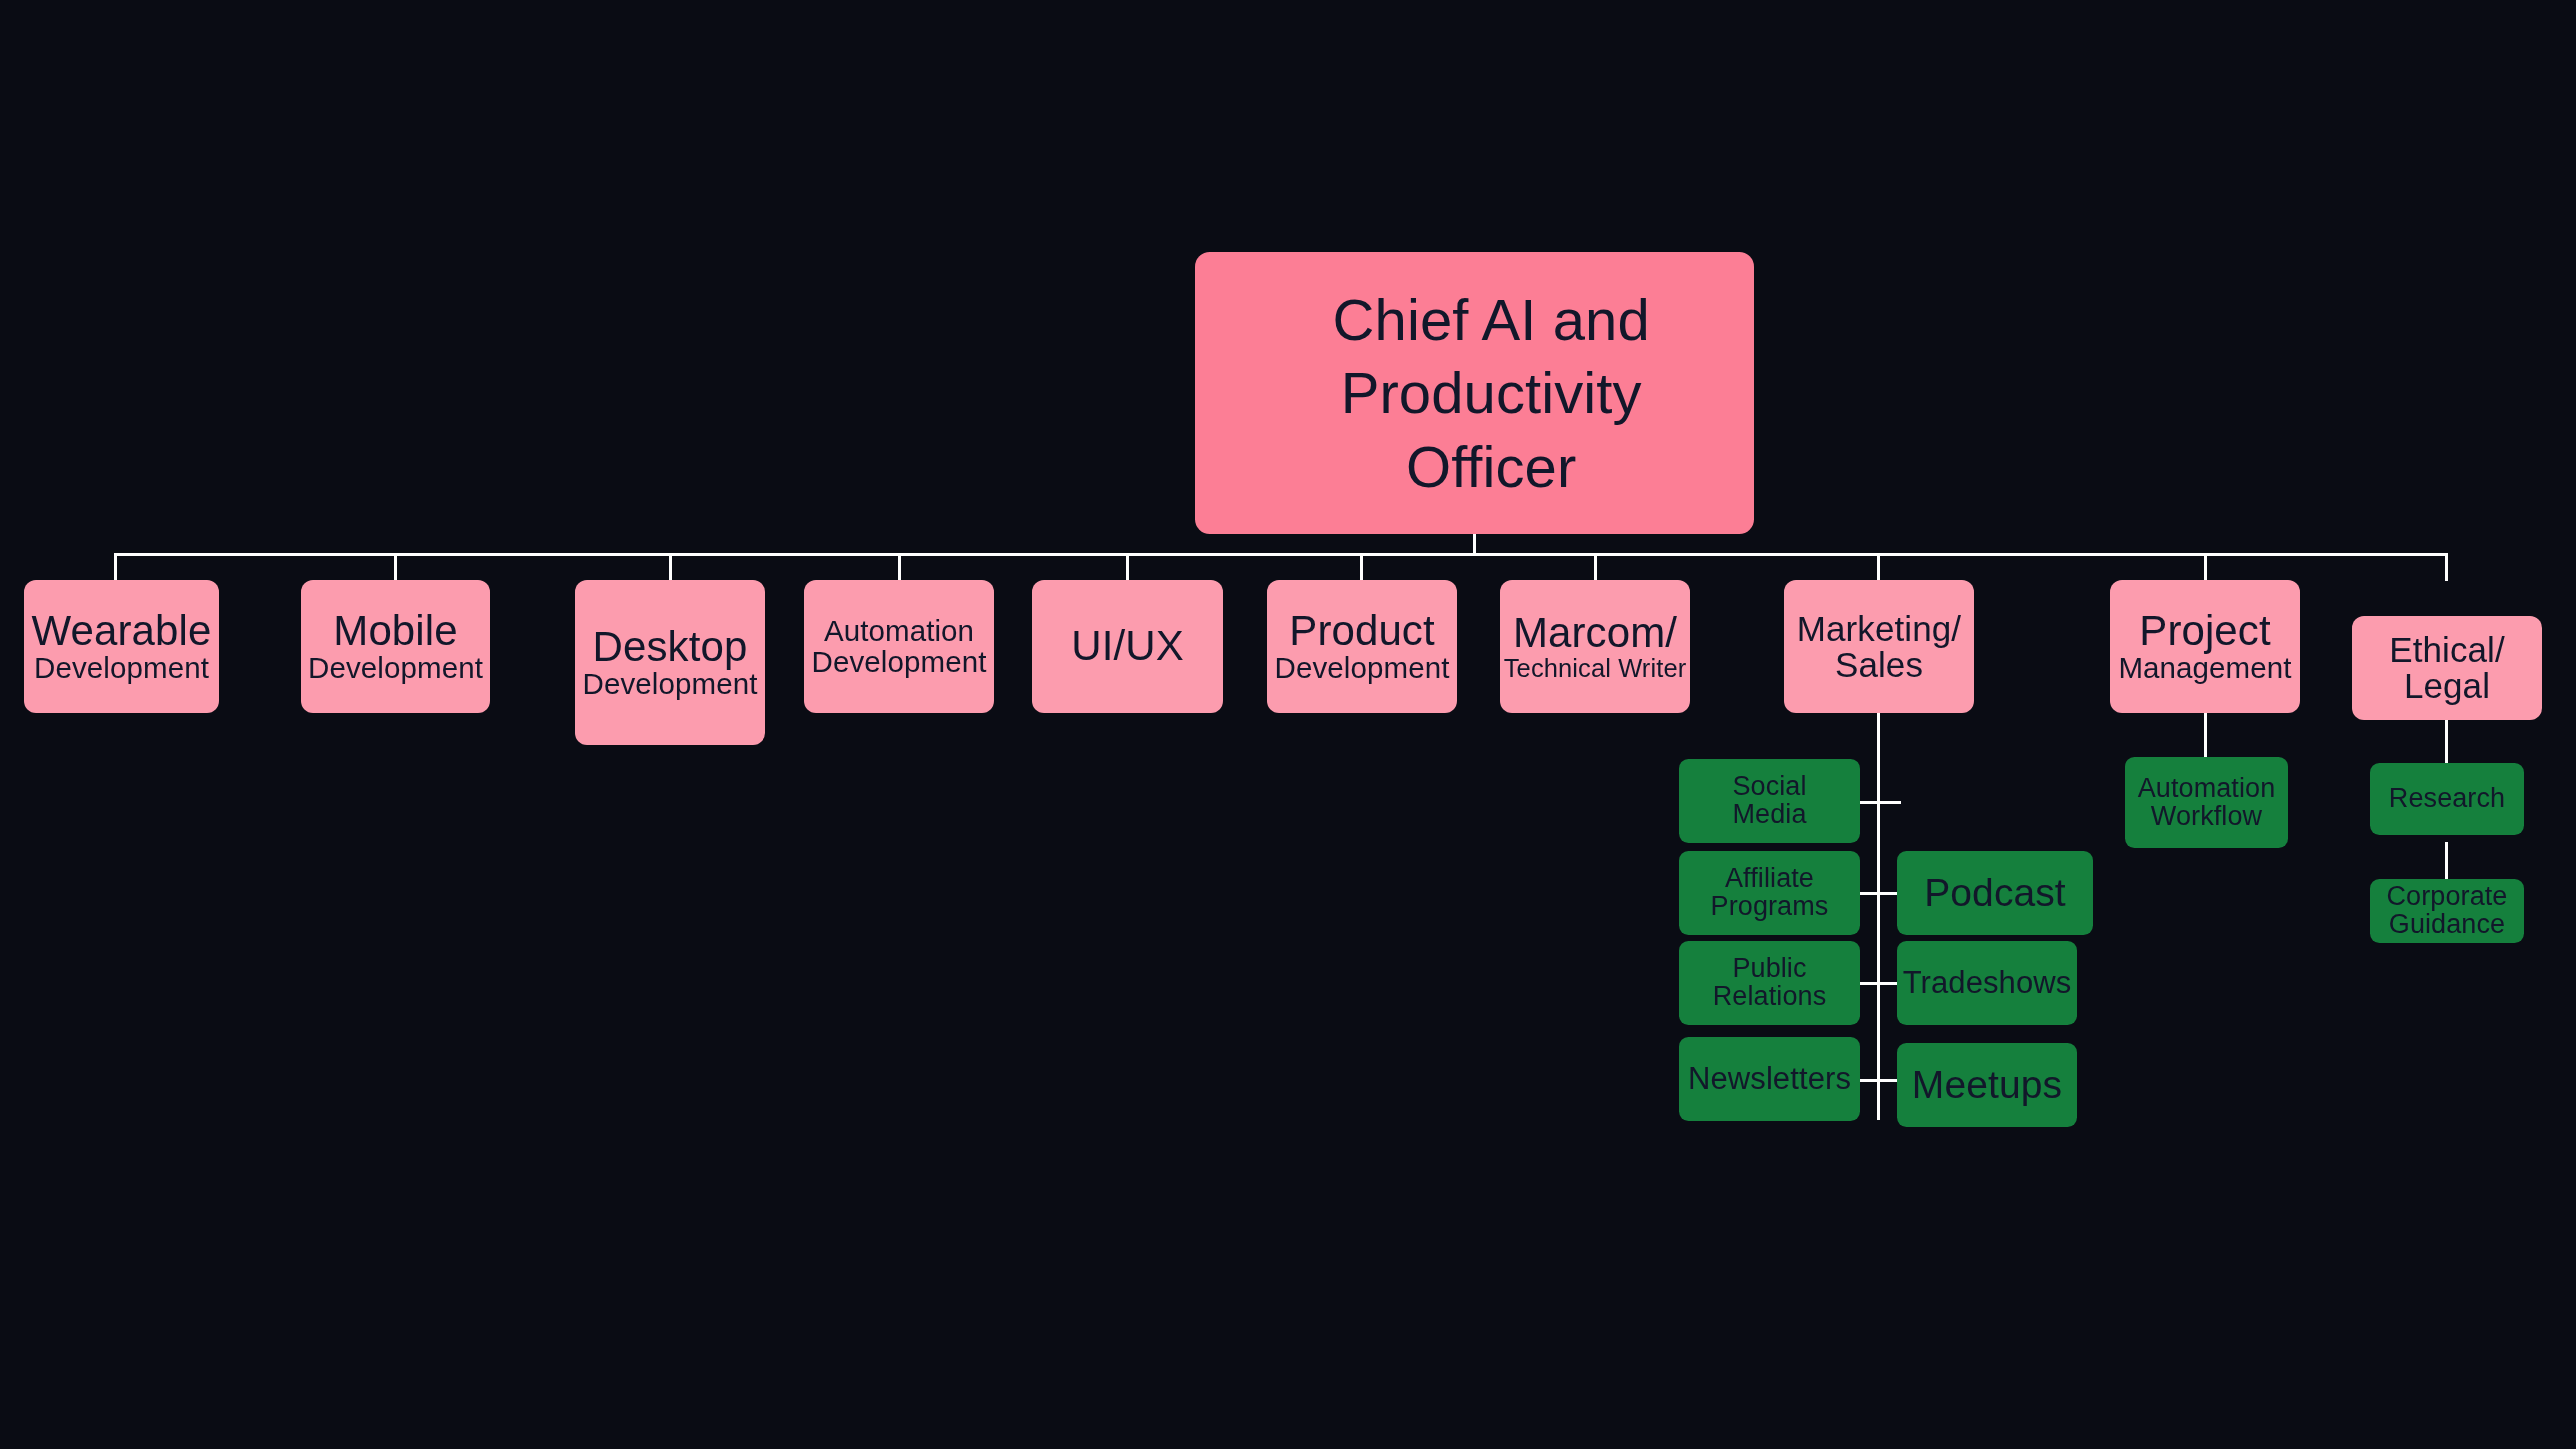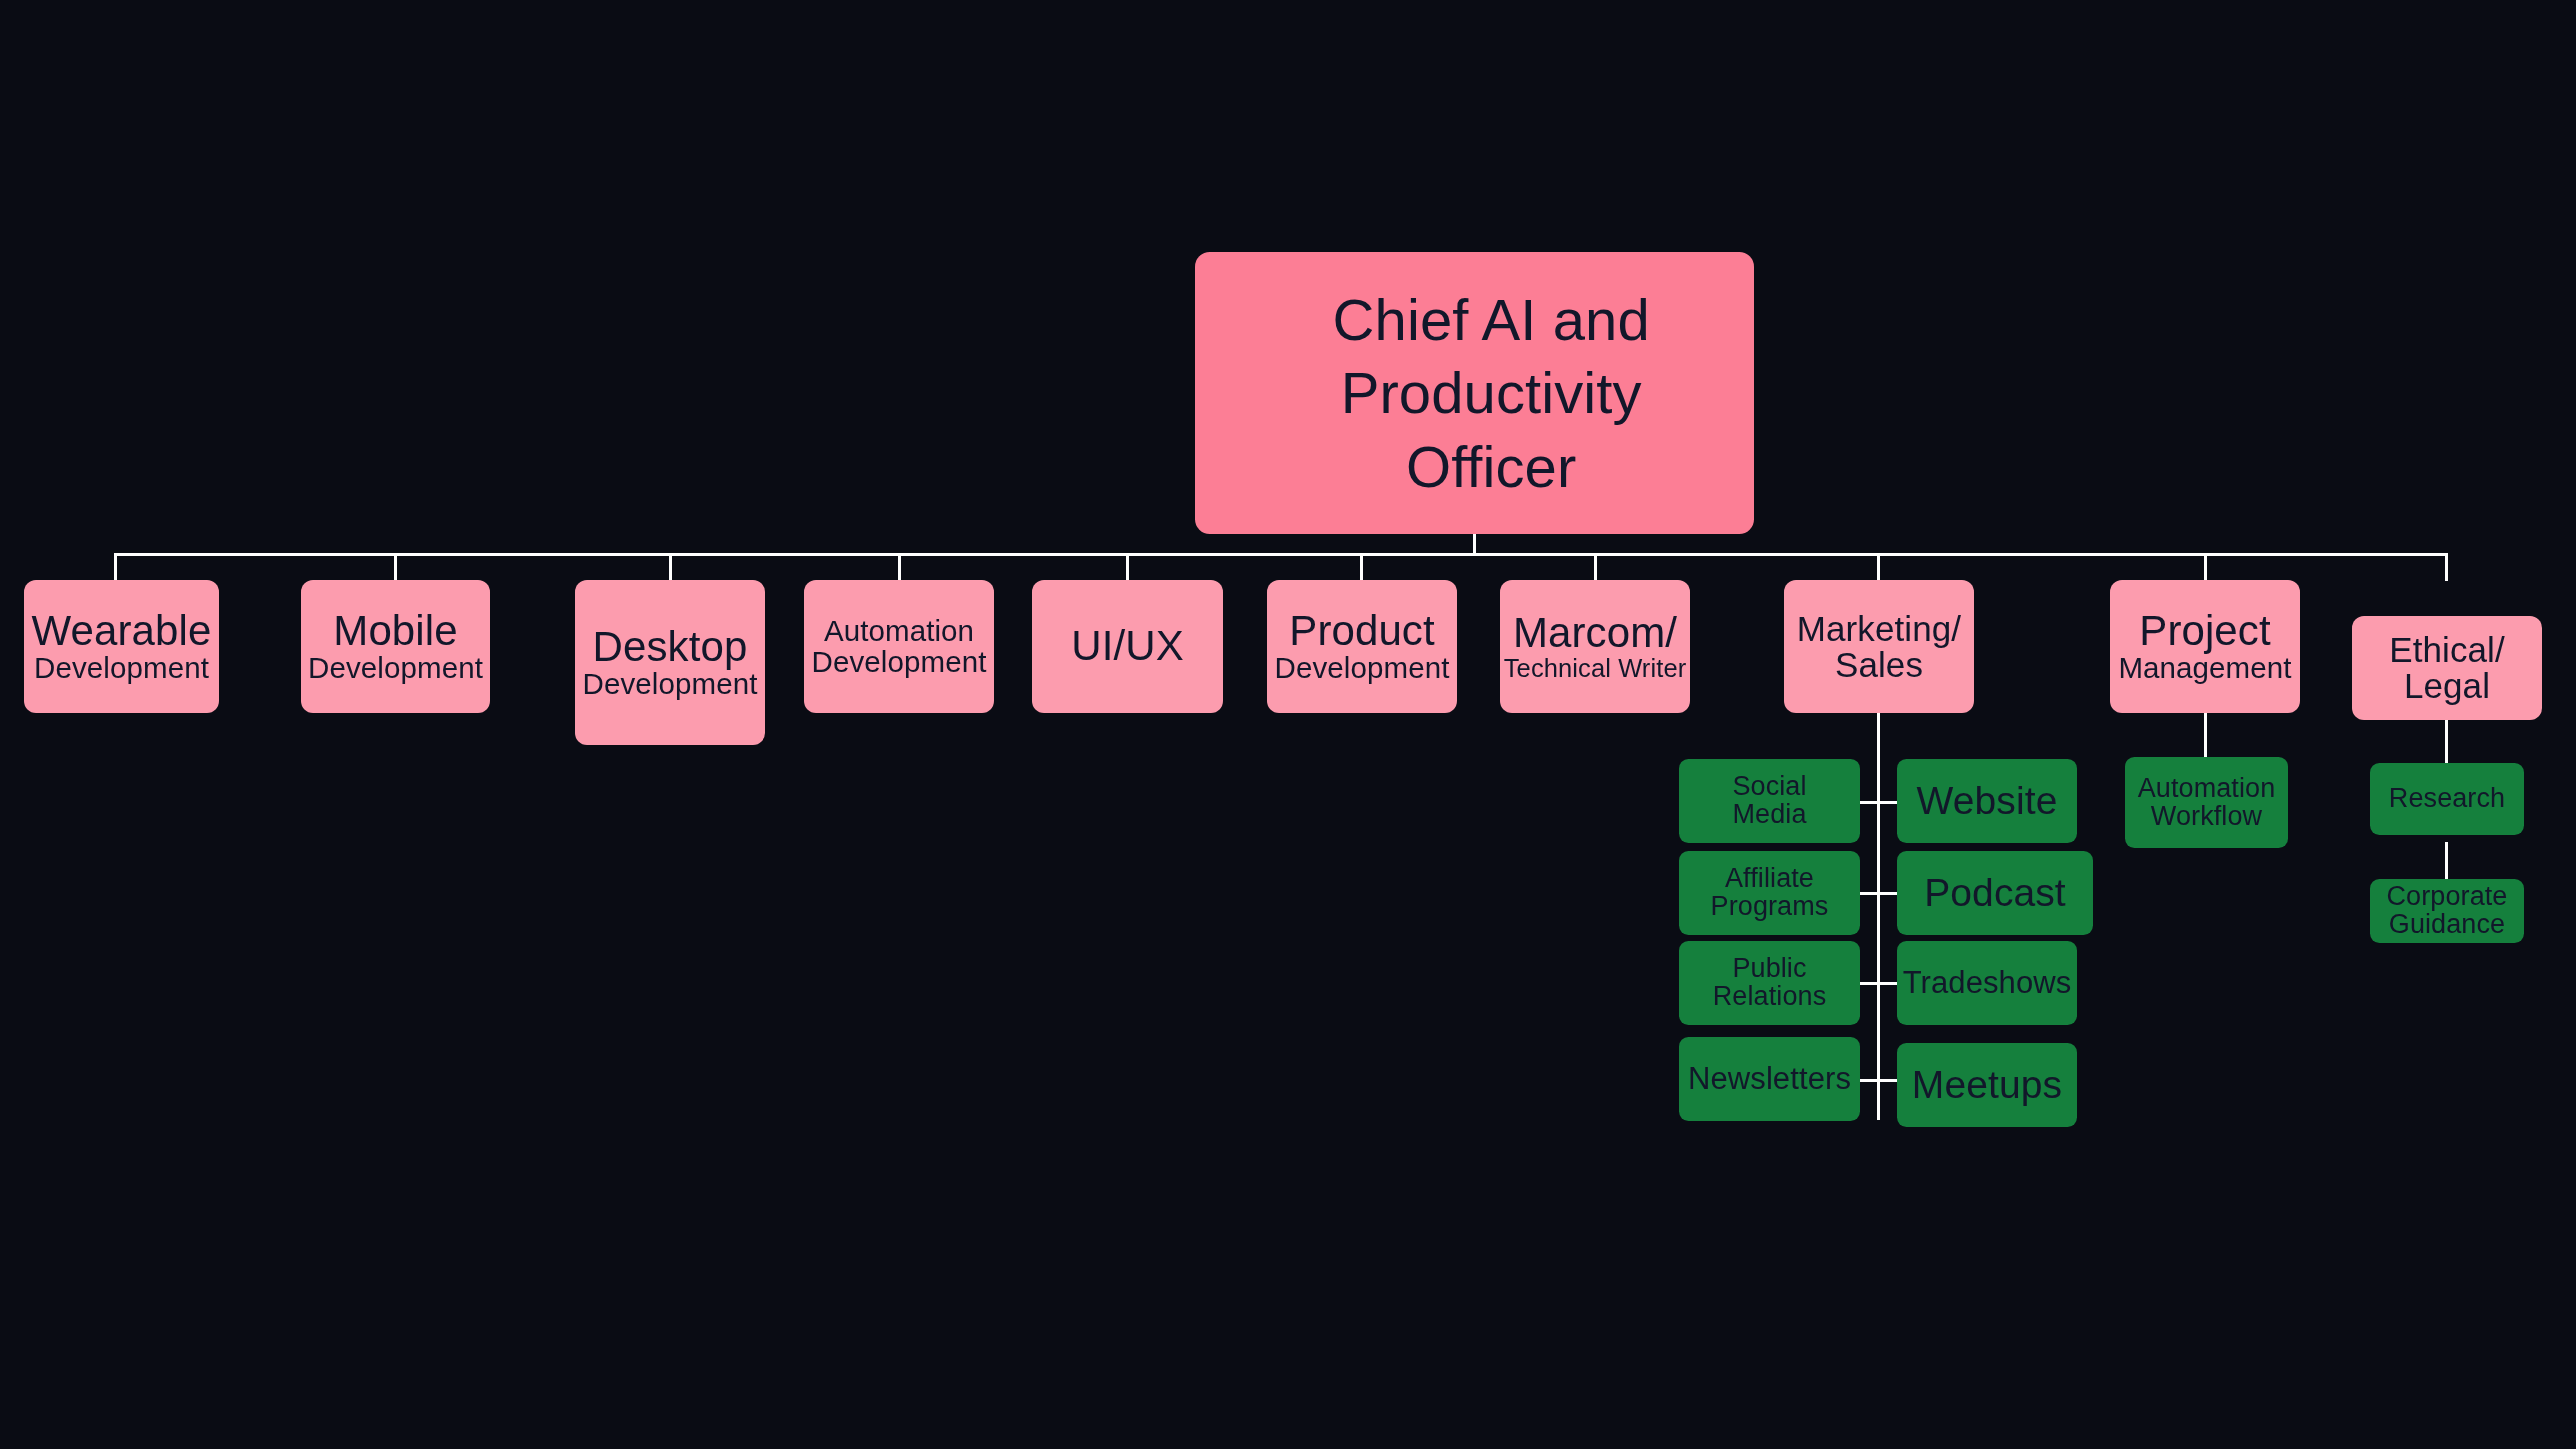--- a/index.html
+++ b/index.html
@@ -149,23 +149,20 @@
   <div class="node lvl1" style="left:2352px; top:616px; width:190px; height:104px;">
     <span class="ln t-mid">Ethical/</span>
     <span class="ln t-mid">Legal</span>
   </div>
 
   <div class="node lvl2" style="left:1679px; top:759px; width:181px; height:84px;">
     <span class="ln t-leafsm">Social</span>
     <span class="ln t-leafsm">Media</span>
   </div>
 
-  <div class="node lvl2" style="left:1897px; top:759px; width:180px; height:84px;">
-    <span class="ln t-leafbig">Website</span>
-  </div>
 
   <div class="node lvl2" style="left:1679px; top:851px; width:181px; height:84px;">
     <span class="ln t-leafsm">Affiliate</span>
     <span class="ln t-leafsm">Programs</span>
   </div>
 
   <div class="node lvl2" style="left:1897px; top:851px; width:196px; height:84px;">
     <span class="ln t-leafbig">Podcast</span>
   </div>
 

